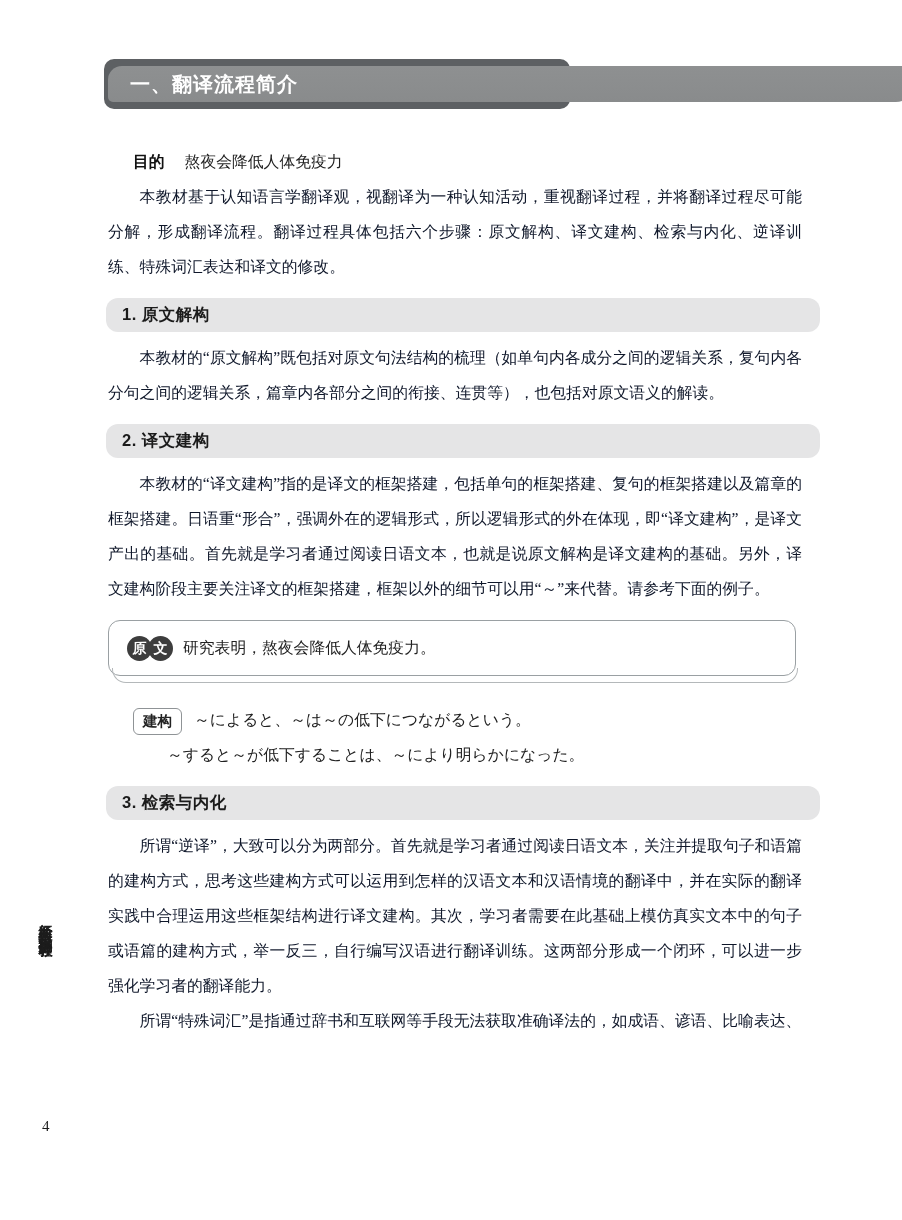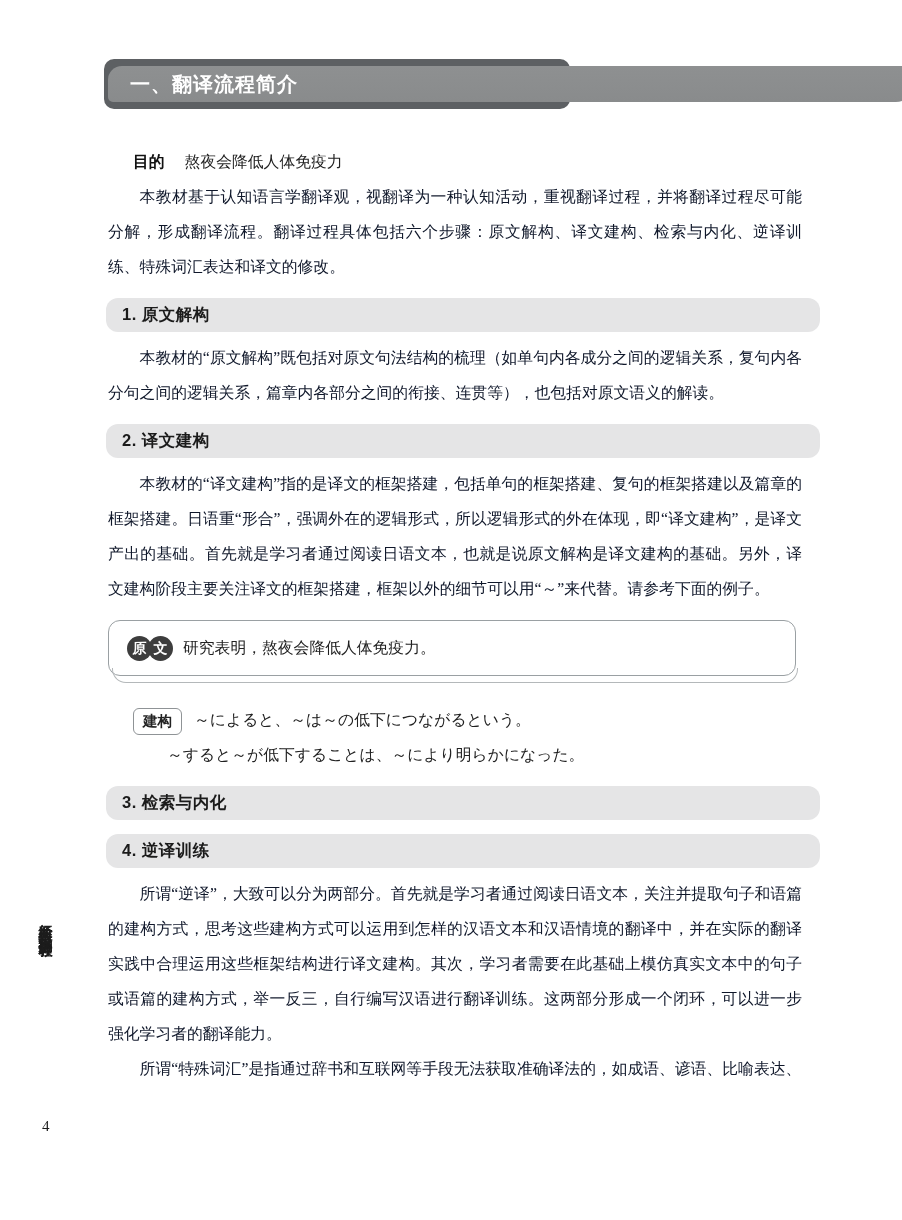--- a/index.html
+++ b/index.html
@@ -151,21 +151,18 @@
       </div>
       <div class="construct-row">
         <span class="construct-indent">～すると～が低下することは、～により明らかになった。</span>
       </div>
     </div>
 
     <div class="section-bar">
       <span class="section-title">3. 检索与内化</span>
     </div>
 
-    <div class="section-bar">
-      <span class="section-title">4. 逆译训练</span>
-    </div>
     <p class="para">所谓“逆译”，大致可以分为两部分。首先就是学习者通过阅读日语文本，关注并提取句子和语篇的建构方式，思考这些建构方式可以运用到怎样的汉语文本和汉语情境的翻译中，并在实际的翻译实践中合理运用这些框架结构进行译文建构。其次，学习者需要在此基础上模仿真实文本中的句子或语篇的建构方式，举一反三，自行编写汉语进行翻译训练。这两部分形成一个闭环，可以进一步强化学习者的翻译能力。</p>
 
     <p class="para one-line">所谓“特殊词汇”是指通过辞书和互联网等手段无法获取准确译法的，如成语、谚语、比喻表达、</p>
 
   </div>
 </div>
 
 </body></html>

